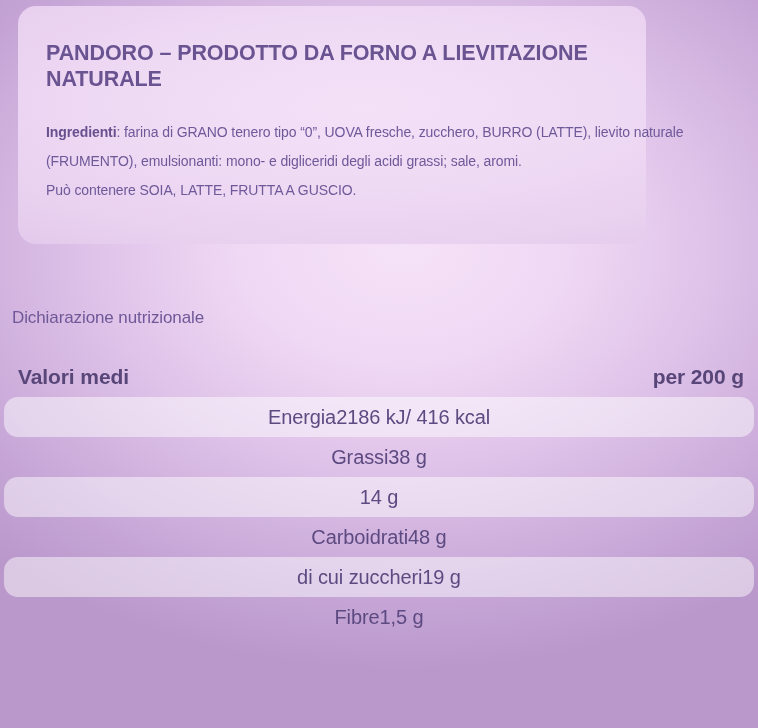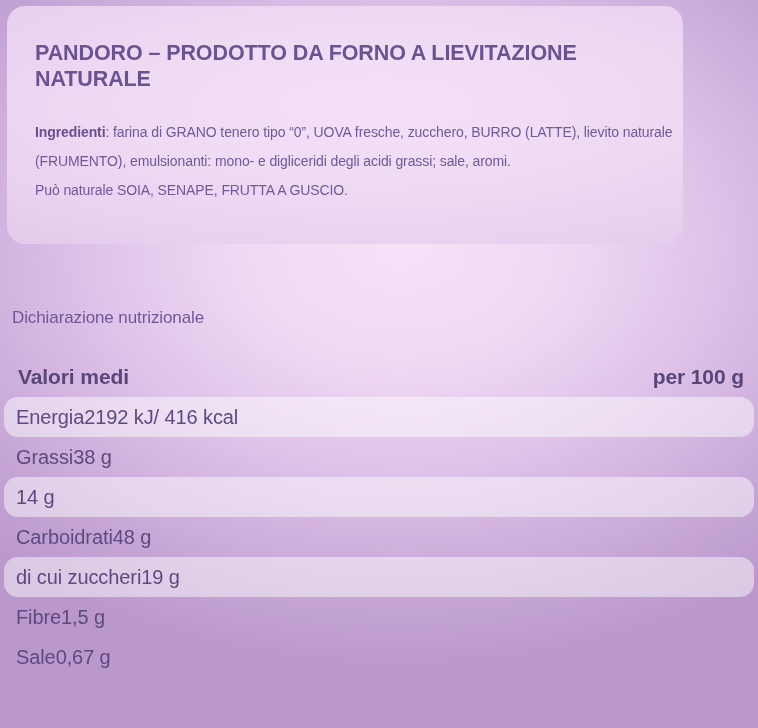--- a/index.html
+++ b/index.html
@@ -13,22 +13,22 @@
     width: 758px;
     height: 728px;
     background:
       radial-gradient(ellipse 78% 58% at 53% 34%,
         #f6e2f8 0%, #efd8f4 28%, #dfc3e9 52%, #cfb0dd 72%, #c2a1d3 88%, #bb98cc 100%);
   }
 
   
   .card {
     position: absolute;
-    left: 7px; top: 6px;
-    width: 676px; height: 238px;
+    left: 18px; top: 6px;
+    width: 628px; height: 238px;
     border-radius: 18px;
     background:
       radial-gradient(ellipse 85% 75% at 55% 42%,
         #f4e1f8 0%, #efdaf4 45%, #e9d1f0 78%, #e3caec 100%);
   }
   .card-title {
     position: absolute;
     left: 28px; top: 34px;
     width: 660px;
     font-size: 21.5px;
@@ -73,73 +73,69 @@
   .table {
     position: absolute;
     left: 0; right: 0; top: 397px;
   }
   .row {
     height: 40px;
     margin: 0 4px;
     padding: 0 12px;
     display: flex;
     align-items: center;
-    justify-content: flex-start;
+    justify-content: center;
     border-radius: 14px;
     font-size: 20px;
     color: #5c4a81;
     letter-spacing: -0.1px;
   }
   .row.hl { background: rgba(255,255,255,0.48); }
   .rl { white-space: nowrap; }
   .rv { white-space: nowrap; }
 </style>
 </head>
 <body>
 
 <div class="stage">
 
   <div class="card">
     <div class="card-title">PANDORO – PRODOTTO DA FORNO A LIEVITAZIONE NATURALE</div>
     <div class="ingredients">
       <b>Ingredienti</b><span>: farina di GRANO tenero tipo “0”, UOVA fresche, zucchero, BURRO (LATTE), lievito naturale (FRUMENTO), emulsionanti: mono- e digliceridi degli acidi grassi; sale, aromi.</span>
-      <span class="may-contain">Può naturale SOIA, SENAPE, FRUTTA A GUSCIO.</span>
+      <span class="may-contain">Può contenere SOIA, LATTE, FRUTTA A GUSCIO.</span>
     </div>
   </div>
 
   <div class="section-title">Dichiarazione nutrizionale</div>
 
   <div class="table-header">
     <span>Valori medi</span>
-    <span>per 100 g</span>
+    <span>per 200 g</span>
   </div>
 
   <div class="table">
     <div class="row hl">
       <span class="rl">Energia</span>
-      <span class="rv">2192 kJ/ 416 kcal</span>
+      <span class="rv">2186 kJ/ 416 kcal</span>
     </div>
     <div class="row">
       <span class="rl">Grassi</span>
       <span class="rv">38 g</span>
     </div>
     <div class="row hl">
       <span class="rv">14 g</span>
     </div>
     <div class="row">
       <span class="rl">Carboidrati</span>
       <span class="rv">48 g</span>
     </div>
     <div class="row hl">
       <span class="rl">di cui zuccheri</span>
       <span class="rv">19 g</span>
     </div>
     <div class="row">
       <span class="rl">Fibre</span>
       <span class="rv">1,5 g</span>
     </div>
-    <div class="row">
-      <span class="rl">Sale</span>
-      <span class="rv">0,67 g</span>
-    </div>
   </div>
 
 </div>
 
 </body></html>

